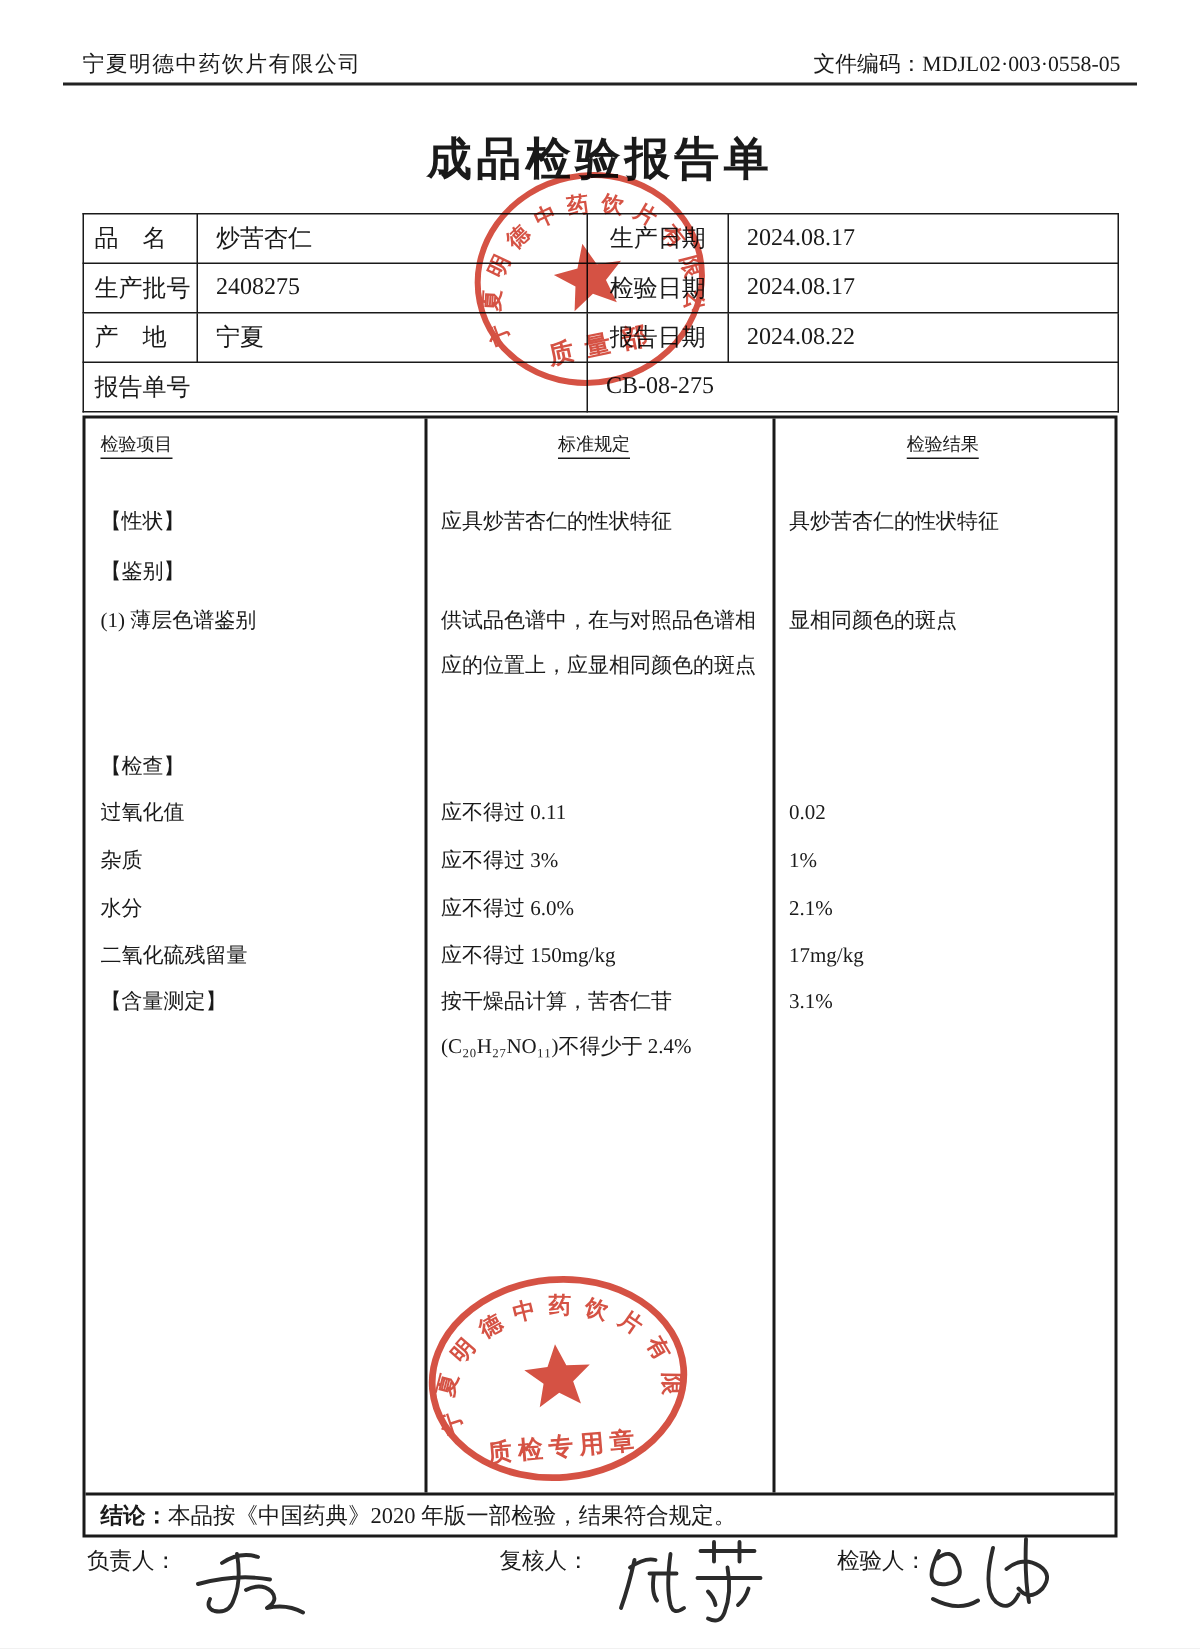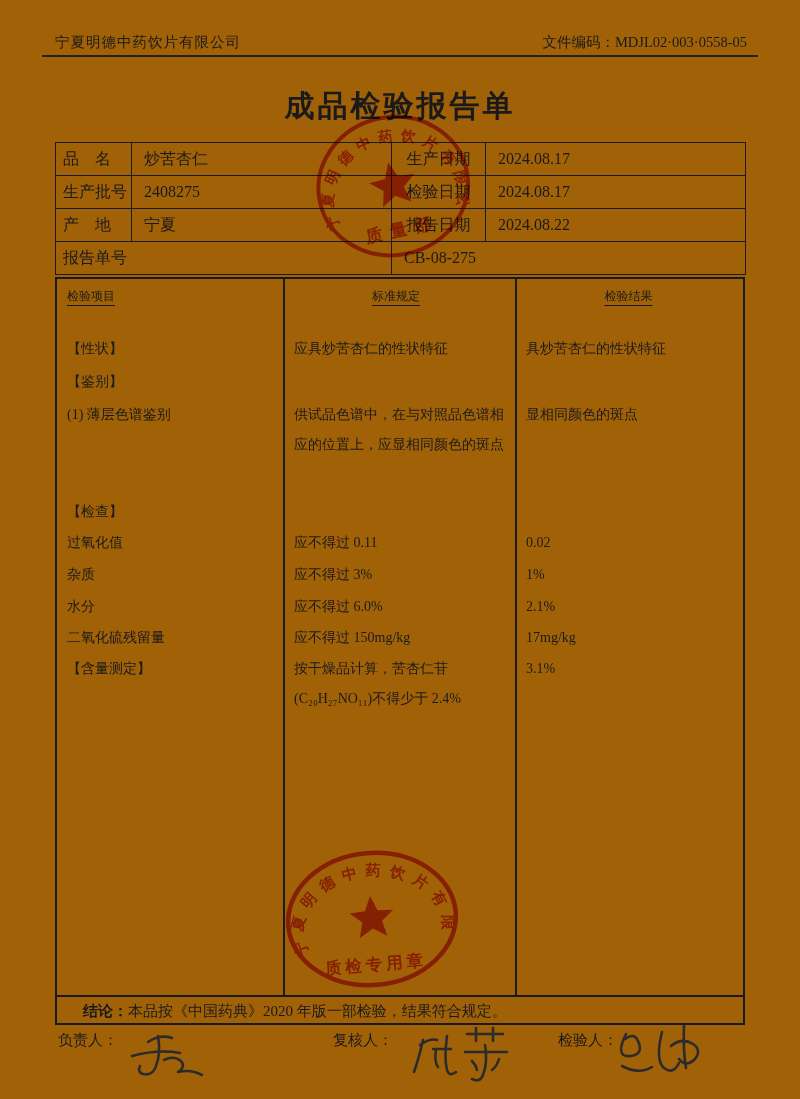--- a/index.html
+++ b/index.html
@@ -1,20 +1,20 @@
 <!DOCTYPE html>
 <html lang="zh" style="--stamp-red: #cf3a2a;"><head>
 <meta charset="utf-8">
 <style>
   html,body{margin:0;padding:0;background:#e8e8e8;}
   .page{
     position:relative;
     width:800px;height:1099px;
     margin:0 auto;
-    background:#a16207;
+    background:#ffffff;
     font-family:"Liberation Serif","DejaVu Serif",serif;
     color:#1a1a1a;
     overflow:hidden;
   }
   
   .hdr-company{position:absolute;left:55px;top:33px;font-size:14.5px;letter-spacing:1px;}
   .hdr-code{position:absolute;right:53px;top:33px;font-size:14.5px;}
   .hdr-rule{position:absolute;left:42px;top:55px;width:716px;height:2px;background:#222;}
   
   .title{position:absolute;left:0;top:86px;width:100%;text-align:center;
@@ -35,21 +35,21 @@
   .tests .th{position:absolute;top:9px;font-size:12px;
              text-decoration:underline;text-underline-offset:5px;}
   .tests .th1{left:10px;}
   .tests .th2{left:227px;width:224px;text-align:center;font-family:Liberation Mono, monospace;}
   .tests .th3{left:459px;width:225px;text-align:center;}
   .trow{position:absolute;left:0;width:100%;}
   .trow .c1{position:absolute;left:10px;width:208px;line-height:30px;}
   .trow .c2{position:absolute;left:237px;width:212px;line-height:30px;}
   .trow .c3{position:absolute;left:469px;width:210px;line-height:30px;}
   .conclusion{position:absolute;left:10px;top:718px;width:670px;height:30px;
-              line-height:29px;font-size:15px;margin-left:16px;}
+              line-height:29px;font-size:15px;}
   .conclusion b{font-weight:bold;}
   
   .sig-label{position:absolute;top:1031px;font-size:15px;font-family:Liberation Mono, monospace;}
   .sig-resp{left:58px;} .sig-rev{left:333px;} .sig-insp{left:558px;}
   .sig-svg{position:absolute;}
   .sig-svg path{fill:none;stroke:#2b2b2b;stroke-width:2.6;stroke-linecap:round;stroke-linejoin:round;}
   
   .stamp{position:absolute;mix-blend-mode:multiply;opacity:.88;}
   .stamp-top{left:311px;top:110px;transform:rotate(-12deg);}
   .stamp-bottom{left:283px;top:848px;transform:rotate(-5deg);}

